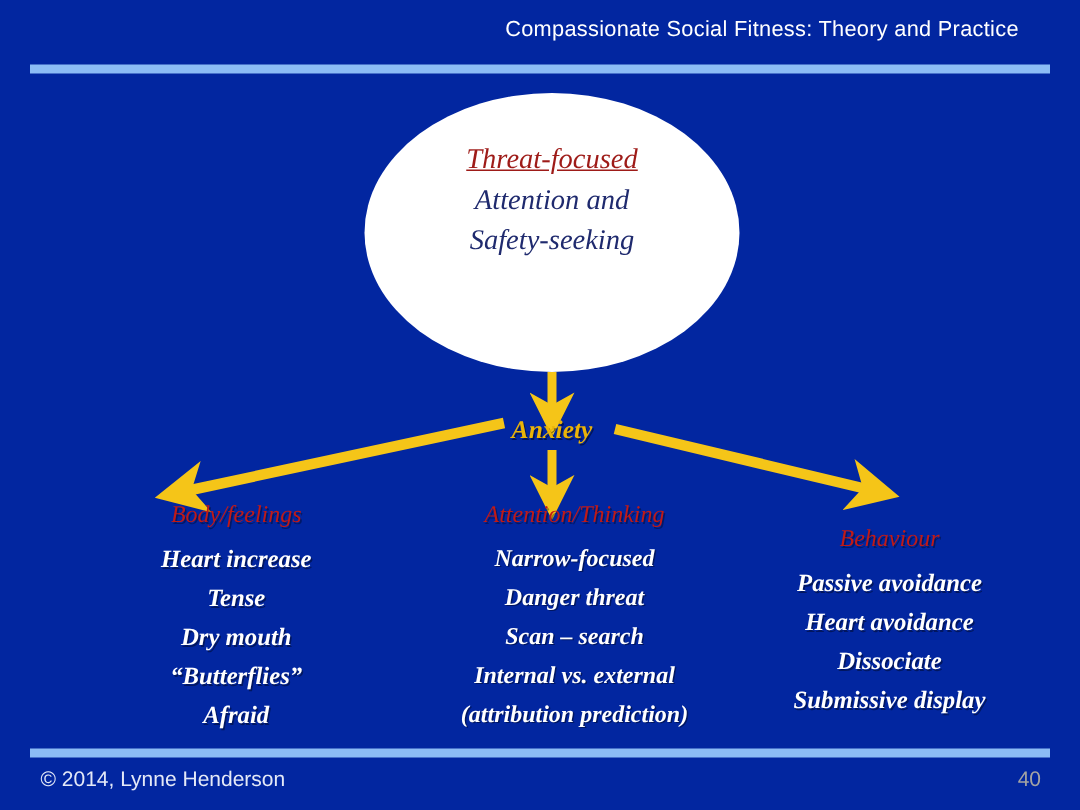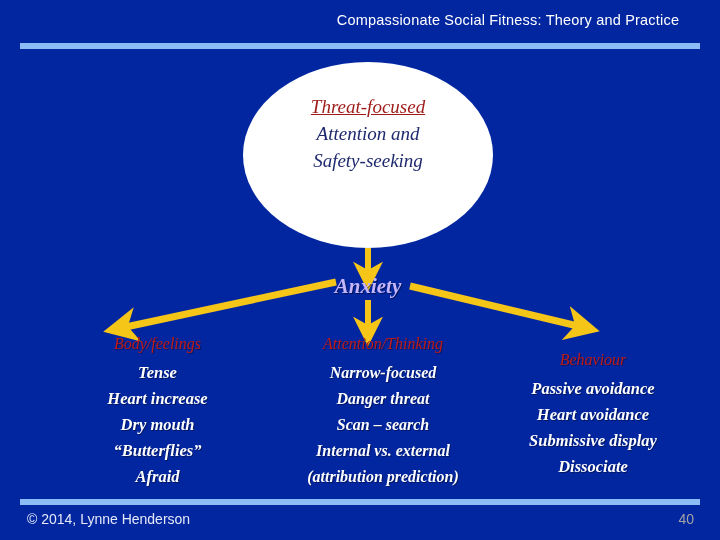--- a/index.html
+++ b/index.html
@@ -88,25 +88,25 @@
     pointer-events: none;
   }
 
   
   .anxiety {
     position: absolute;
     left: 298px;
     top: 276px;
     width: 140px;
     text-align: center;
-    color: #c4b5fd;
+    color: #eab308;
     font-family: "Liberation Serif", serif;
     font-weight: bold;
     font-style: italic;
-    font-size: 21px;
+    font-size: 17px;
     line-height: 21px;
     text-shadow: 1px 1px 0 rgba(0,0,0,0.45);
   }
 
   
   .col {
     position: absolute;
     top: 334px;
     text-align: center;
     font-family: "Liberation Serif", serif;
@@ -185,41 +185,41 @@
 
     <line x1="410" y1="286" x2="582" y2="327" stroke="#f5c518" stroke-width="7" marker-end="url(#head)"></line>
 
     <line x1="368" y1="300" x2="368" y2="331" stroke="#f5c518" stroke-width="6" marker-end="url(#head)"></line>
   </svg>
 
   <div class="anxiety">Anxiety</div>
 
   <div class="col col-left">
     <div class="col-heading">Body/feelings</div>
+    <div class="col-line">Heart increase</div>
     <div class="col-line">Tense</div>
-    <div class="col-line">Heart increase</div>
     <div class="col-line">Dry mouth</div>
     <div class="col-line">“Butterflies”</div>
     <div class="col-line">Afraid</div>
   </div>
 
   <div class="col col-mid">
     <div class="col-heading">Attention/Thinking</div>
     <div class="col-line">Narrow-focused</div>
     <div class="col-line">Danger threat</div>
     <div class="col-line">Scan – search</div>
     <div class="col-line">Internal vs. external</div>
     <div class="col-line">(attribution prediction)</div>
   </div>
 
   <div class="col col-right">
     <div class="col-heading">Behaviour</div>
     <div class="col-line">Passive avoidance</div>
     <div class="col-line">Heart avoidance</div>
+    <div class="col-line">Dissociate</div>
     <div class="col-line">Submissive display</div>
-    <div class="col-line">Dissociate</div>
   </div>
 
   <div class="rule rule-bot"></div>
   <div class="footer-copy">© 2014, Lynne Henderson</div>
   <div class="footer-page">40</div>
 
 </div>
 
 </body></html>

